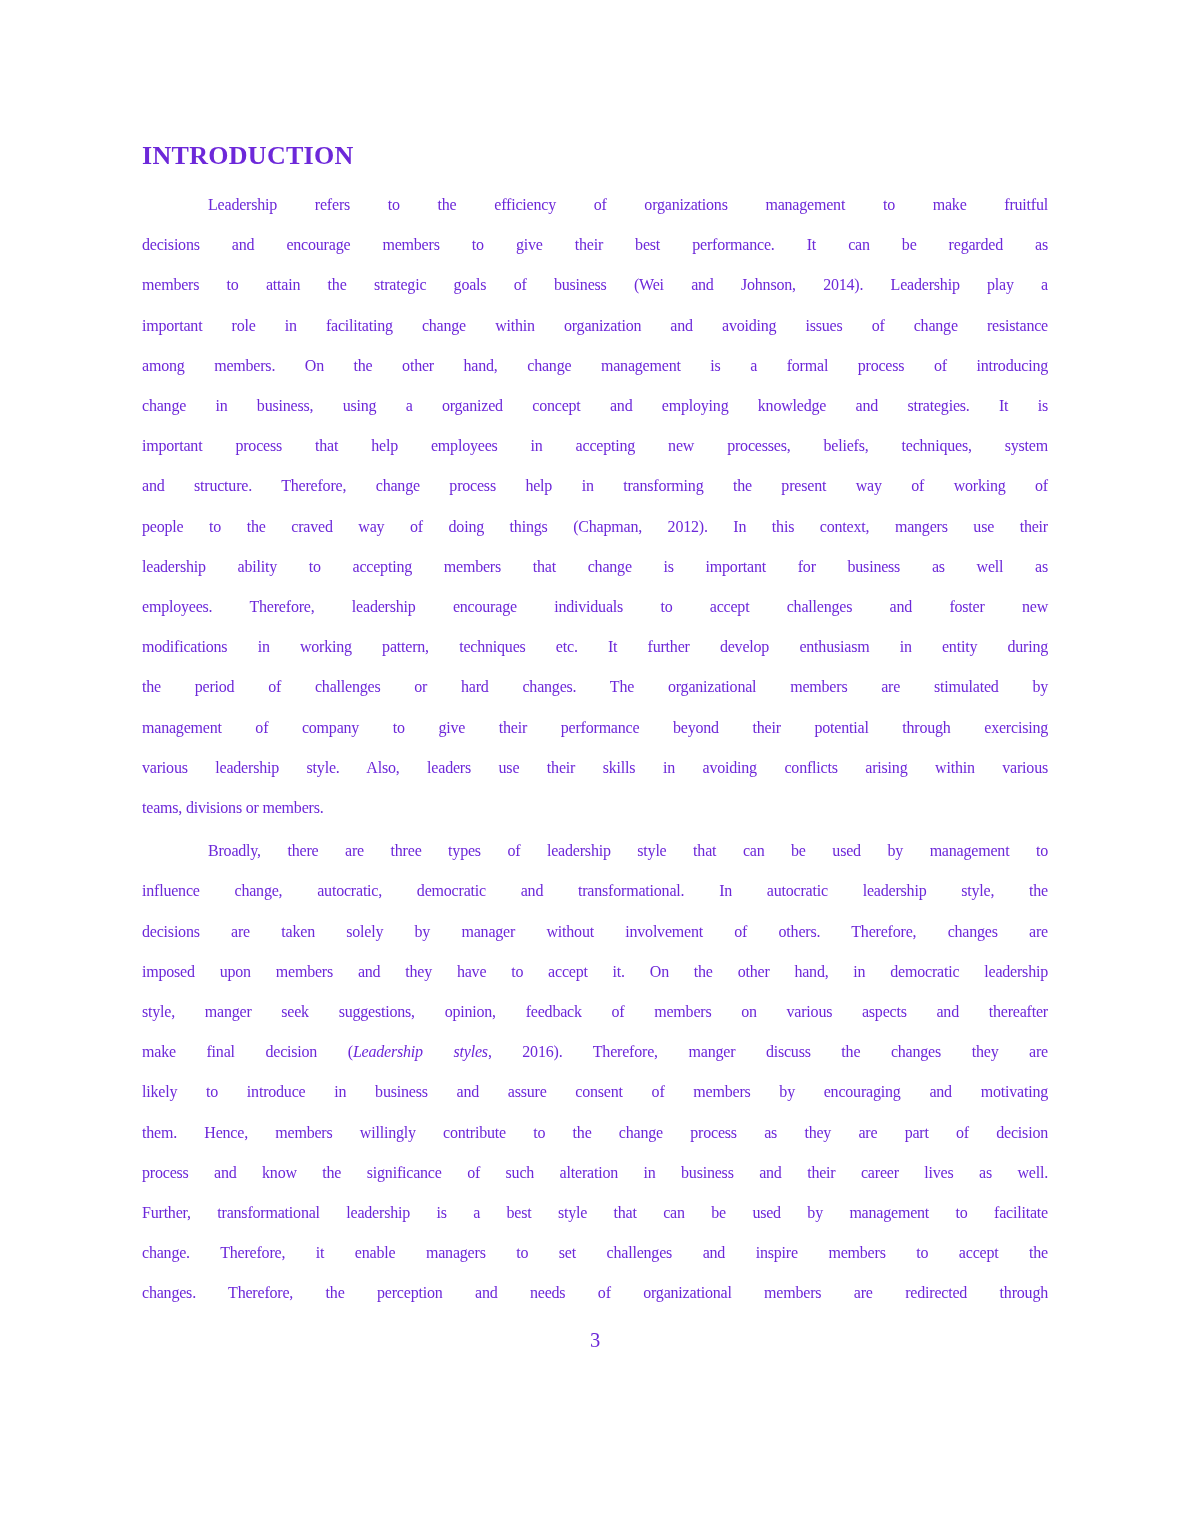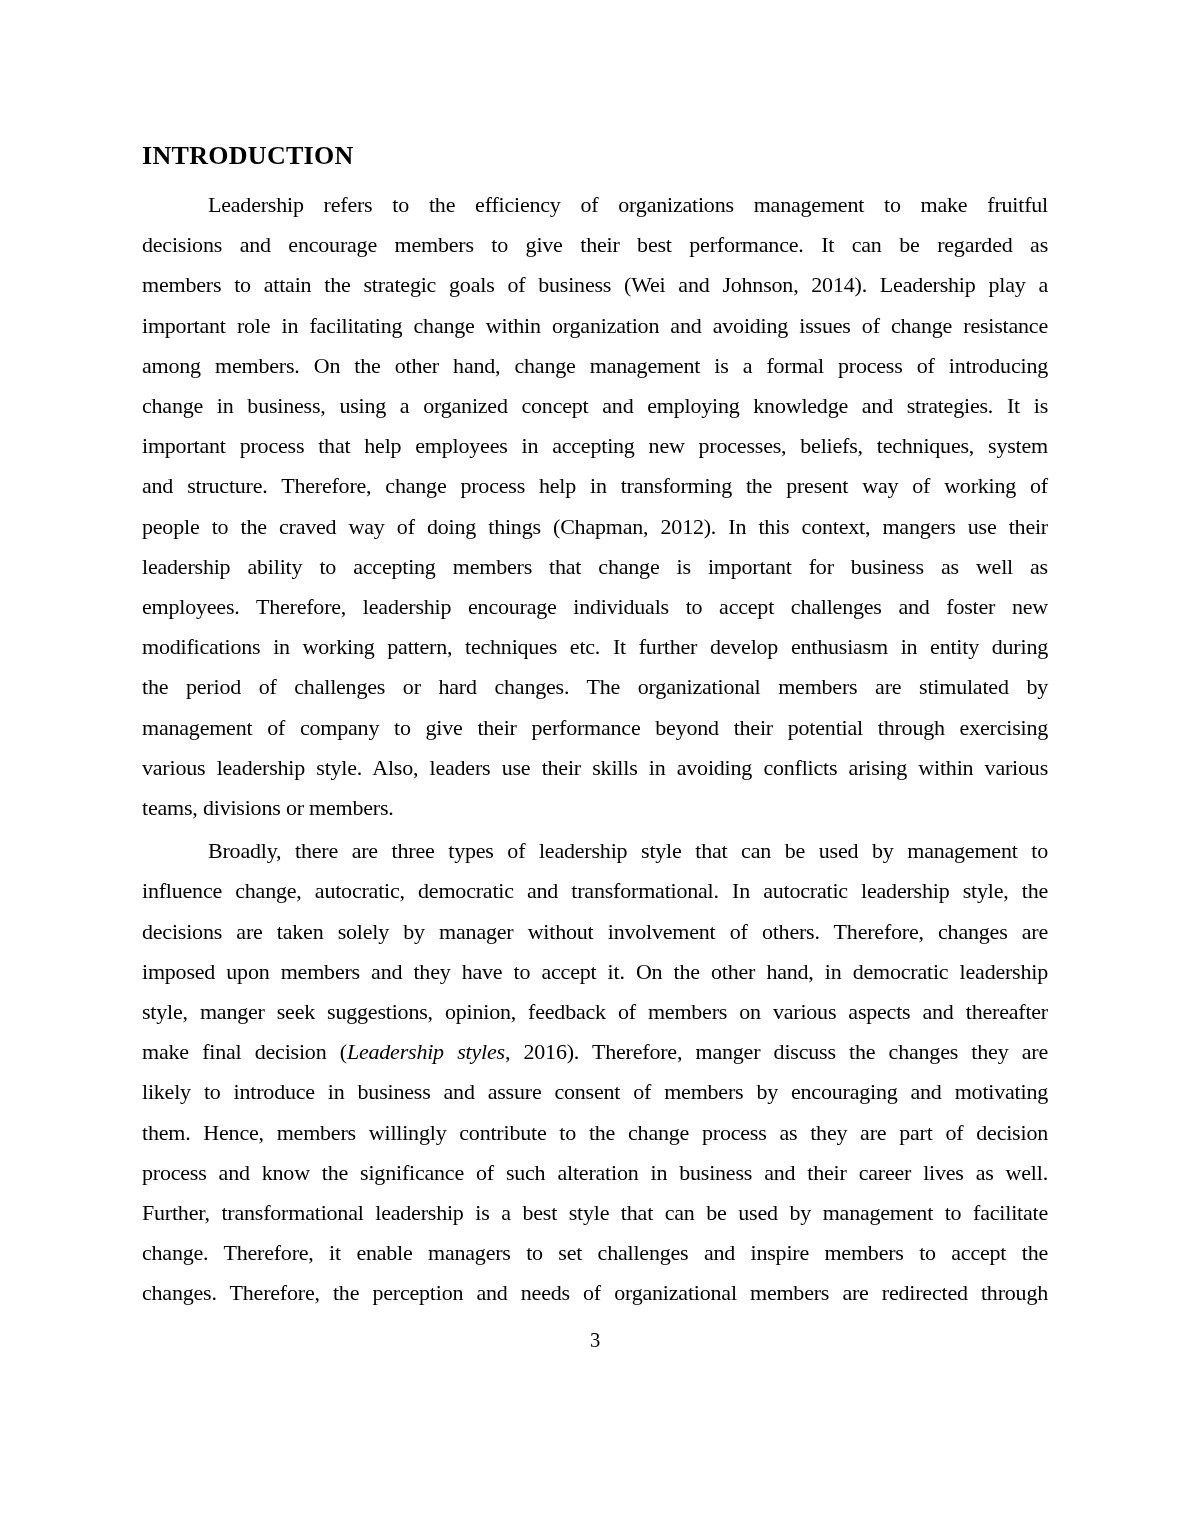--- a/index.html
+++ b/index.html
@@ -7,37 +7,37 @@
     padding: 0;
     background: #ffffff;
   }
   .page {
     position: relative;
     width: 1190px;
     height: 1540px;
     background: #ffffff;
     overflow: hidden;
     font-family: "Liberation Serif", "DejaVu Serif", serif;
-    color: #000000;
+    color: #6d28d9;
   }
   .content {
     padding: 141px 142px 0 142px;
   }
   .heading {
     font-size: 26px;
     font-weight: bold;
     line-height: 30px;
     margin: 0 0 14px 0;
     letter-spacing: 0.3px;
   }
   .paragraph {
     margin: 0 0 3px 0;
   }
   .line {
-    font-size: 22px;
+    font-size: 16px;
     line-height: 40.2px;
     letter-spacing: -0.2px;
     text-align: justify;
     text-align-last: justify;
     white-space: normal;
   }
   .line.first {
     text-indent: 66px;
   }
   .line.last {

